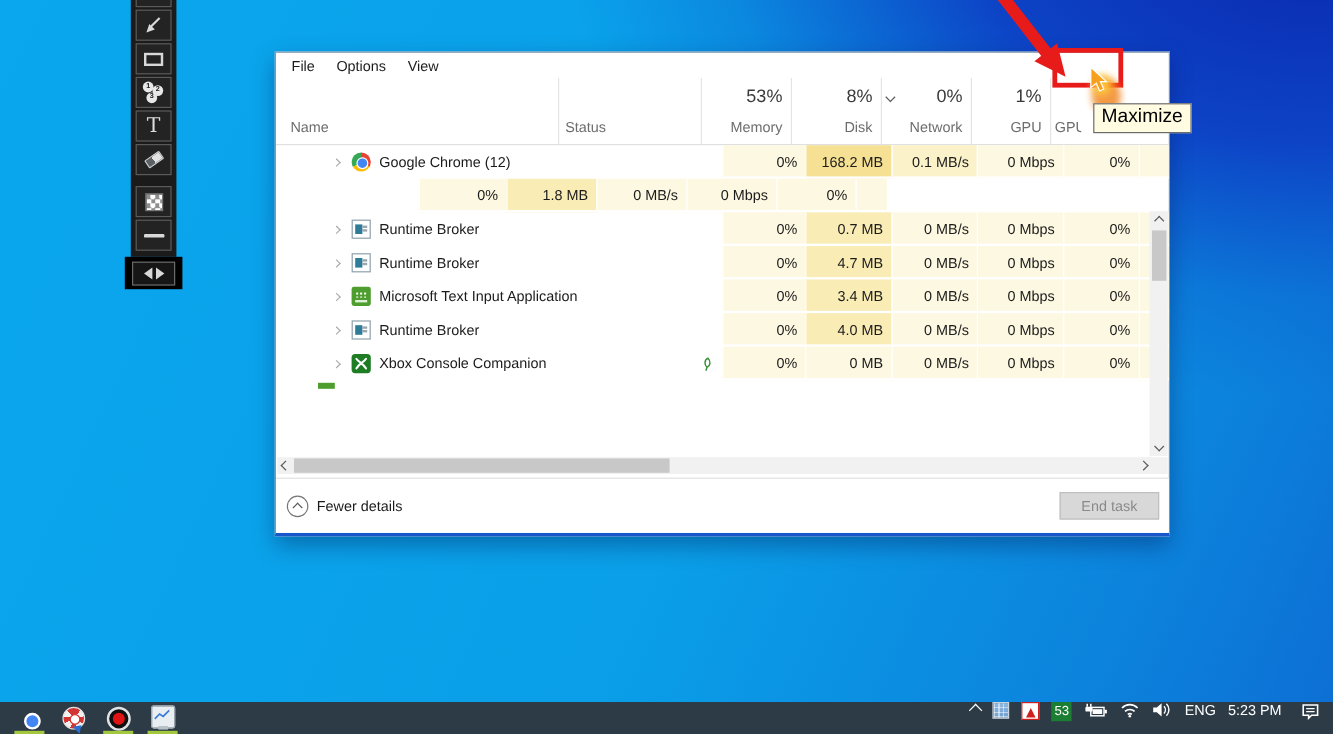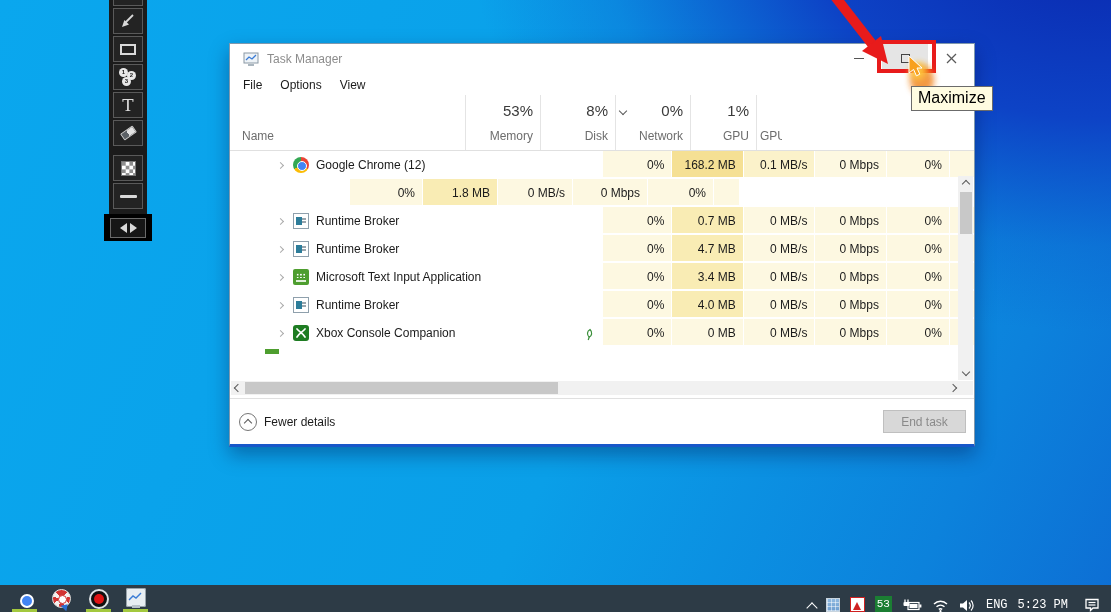--- a/index.html
+++ b/index.html
@@ -128,21 +128,21 @@
   .tb-recorder { position:relative; width:19px; height:19px; border-radius:50%;
     background:repeating-conic-gradient(#d23433 0 40deg, #f4f0ee 40deg 80deg); border:1px solid #e8e2de; }
   .tb-recorder::after { content:""; position:absolute; left:5px; top:5px; width:7px; height:7px; border-radius:50%; background:#fff; border:1px solid #d23433; }
   .tb-recorder::before { content:""; position:absolute; right:-2px; bottom:-2px; width:0; height:0; border:4px solid transparent; border-left:6px solid #2a6fd4; transform:rotate(-45deg); z-index:2; }
   .tb-record { width:20px; height:20px; border-radius:50%; background:#101010; border:2px solid #dfe3e6; display:flex; align-items:center; justify-content:center; }
   .tb-record i { width:10px; height:10px; border-radius:50%; background:#e01414; }
   .tb-tm { position:relative; width:20px; height:19px; }
   .tb-tm .screen { width:20px; height:14px; background:#e8eef2; border:1px solid #98a3ab; border-radius:2px; }
   .tb-tm .stand { position:absolute; left:6px; bottom:0; width:8px; height:3px; background:#b8c2c9; }
 
-  .tb-tray { margin-left:auto; display:flex; align-items:flex-end; height:27px; margin-right:10px; gap:10px;font-family:Liberation Mono, monospace; }
+  .tb-tray { margin-left:auto; display:flex; align-items:flex-start; height:27px; margin-right:10px; gap:10px; }
   .tray-txt { color:#fff; font-size:12px; }
   .tray-chev { width:8px; height:8px; border-left:1.5px solid #fff; border-top:1.5px solid #fff; transform:rotate(45deg); margin-top:3px; }
   .tray-grid { width:14px; height:14px; border:1px solid #c8d4de;
     background-image:repeating-linear-gradient(0deg, rgba(255,255,255,.5) 0 1px, transparent 1px 4px),
                      repeating-linear-gradient(90deg, rgba(255,255,255,.5) 0 1px, transparent 1px 4px),
                      linear-gradient(#8fb9e0,#6f9fd0); }
   .tray-photo { position:relative; width:15px; height:15px; background:#fff; border:1.5px solid #cf2020; display:flex; align-items:flex-end; justify-content:center; }
   .tray-photo i { width:0; height:0; border:4.5px solid transparent; border-bottom:8px solid #cf2020; margin-bottom:1px; }
   .tray-badge { min-width:17px; height:16px; background:#1b7e33; color:#fff; font-size:11px; display:flex; align-items:center; justify-content:center; padding:0 2px; }
 </style>
@@ -184,53 +184,34 @@
     </div>
   </div>
   <div id="pan-block">
     <div class="pan-btn">
       <span class="tri tri-l"></span>
       <span class="tri tri-r"></span>
     </div>
   </div>
 
   <div id="tm-window">
-    <div class="titlebar">
-      <svg class="tm-appicon" width="16" height="15">
-        <rect x="1" y="1" width="14" height="10" fill="#eef3f7" stroke="#8a98a4" stroke-width="1"></rect>
-        <polyline points="3,8 6,5 9,7 13,3" fill="none" stroke="#3a7bd5" stroke-width="1.3"></polyline>
-        <rect x="5" y="12" width="6" height="2" fill="#aab6bf"></rect>
-      </svg>
-      <span class="tm-title">Task Manager</span>
-      <div class="win-controls">
-        <div class="wbtn">
-            <span class="min-glyph"></span>
-          </div>
-        <div class="wbtn max">
-            <span class="max-glyph"></span>
-          </div>
-        <div class="wbtn">
-          <svg width="11" height="11">
-            <line x1="1" y1="1" x2="10" y2="10" stroke="#5a5a5a" stroke-width="1.2"></line>
-            <line x1="10" y1="1" x2="1" y2="10" stroke="#5a5a5a" stroke-width="1.2"></line>
-          </svg>
-        </div>
-      </div>
-    </div>
 
     <div class="menubar">
       <span class="menu-item">File</span>
       <span class="menu-item">Options</span>
       <span class="menu-item">View</span>
     </div>
 
 
     <div class="grid-header">
       <div class="gh-cell c-name">
           <span class="gh-label">Name</span>
+        </div>
+      <div class="gh-cell c-status">
+          <span class="gh-label st">Status</span>
         </div>
       <div class="gh-cell c-mem">
         <span class="usage-val">53%</span>
         <span class="usage-lab">Memory</span>
       </div>
       <div class="gh-cell c-disk">
         <span class="usage-val">8%</span>
         <span class="usage-lab">Disk</span>
       </div>
       <div class="gh-cell c-net">

